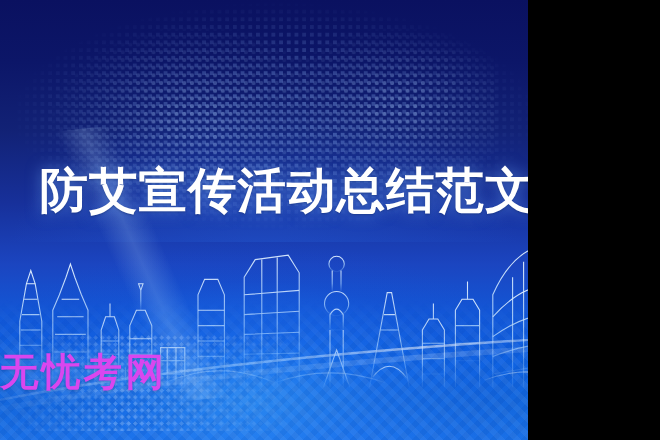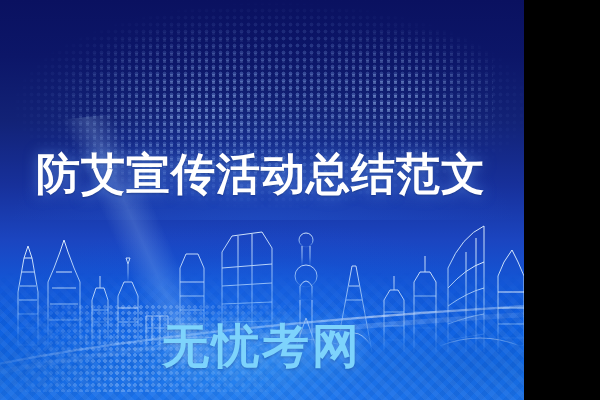--- a/index.html
+++ b/index.html
@@ -1,20 +1,19 @@
 <!DOCTYPE html>
 <html><head>
 <meta charset="utf-8">
 <style>
   html,body{margin:0;padding:0;background:#000;}
   #stage{
     position:relative;width:480px;height:400px;overflow:hidden;
     font-family:"DejaVu Sans","Liberation Sans",sans-serif;
     background:#0a1260;
-    padding-left:44px;
   }
   
   .sky{
     position:absolute;inset:0;
     background:
       linear-gradient(180deg,
         #0a1160 0%,
         #0c1668 14%,
         #122276 30%,
         #17309a 46%,
@@ -78,22 +77,22 @@
     transform:rotate(-6deg);
   }
   
   .title{
     position:absolute;left:36px;top:152px;
     font-size:44px;font-weight:bold;color:#ffffff;
     letter-spacing:1px;line-height:1;white-space:nowrap;
     text-shadow:0 0 14px rgba(120,180,255,.55),0 1px 2px rgba(0,20,80,.5);
   }
   .watermark{
-    position:absolute;left:0;right:0;top:322px;text-align:center;
-    font-size:47px;font-weight:bold;color:#7dd3fc;
+    position:absolute;left:0;right:0;top:322px;text-align:left;
+    font-size:35px;font-weight:bold;color:#d946ef;
     letter-spacing:3px;line-height:1;
     text-shadow:0 0 16px rgba(140,200,255,.55),0 1px 3px rgba(0,30,90,.4);
   }
 </style>
 </head>
 <body>
 
 <div id="stage">
 
   <div class="sky"></div>

